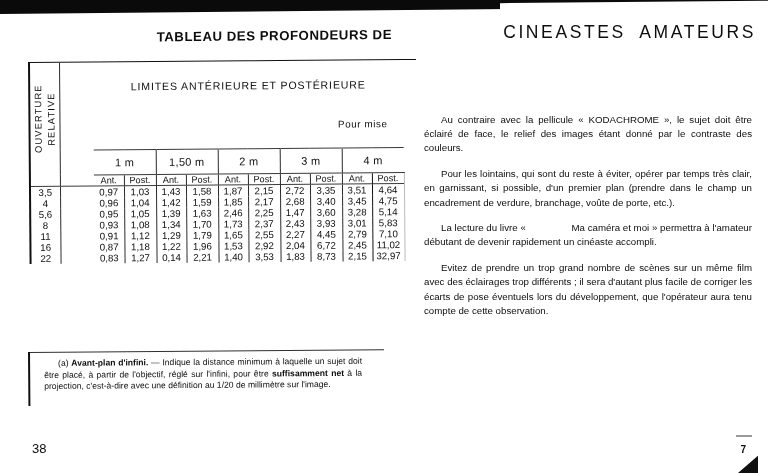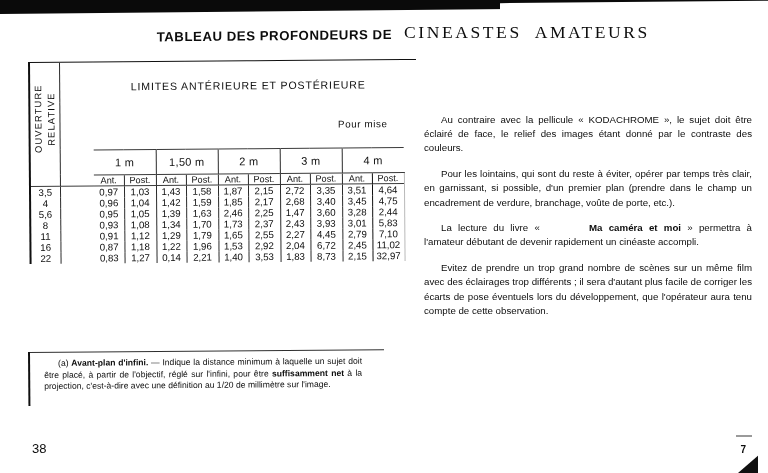--- a/index.html
+++ b/index.html
@@ -186,40 +186,40 @@
   
   #right-page {
     position: absolute;
     left: 404px; top: 0;
     width: 364px; height: 473px;
   }
   #chapter-title {
     position: absolute;
     left: 0; top: 22px;
     width: 352px;
-    text-align: left;
-    font-family: Liberation Serif, serif;
+    text-align: right;
+    font-family: Liberation Sans, sans-serif;
     font-size: 17.5px;
     letter-spacing: 2.6px;
     word-spacing: 7px;
     white-space: nowrap;
   }
   #body-column {
     position: absolute;
     left: 20px; top: 113px;
     width: 328px;
   }
   #body-column p {
     margin: 0 0 11.5px 0;
     font-size: 9.7px;
     line-height: 14.2px;
     text-align: justify;
     text-indent: 17px;
   }
-  #body-column p b { font-weight: bold; margin-left: 43px; }
+  #body-column p b { font-weight: normal; margin-left: 43px; }
   #page-number-right {
     position: absolute;
     right: 22px; bottom: 18px;
     font-size: 10px;
     font-weight: bold;
   }
 </style>
 </head>
 <body>
 
@@ -331,21 +331,21 @@
           <td class="vsep"></td>
           <td class="ap-cell">0,95</td>
           <td class="ap-cell vsep">1,05</td>
           <td class="ap-cell vsep">1,39</td>
           <td class="ap-cell vsep">1,63</td>
           <td class="ap-cell vsep">2,46</td>
           <td class="ap-cell vsep">2,25</td>
           <td class="ap-cell vsep">1,47</td>
           <td class="ap-cell vsep">3,60</td>
           <td class="ap-cell vsep">3,28</td>
-          <td class="ap-cell vsep-strong">2,44</td>
+          <td class="ap-cell vsep-strong">5,14</td>
           <td class="blank-col vsep-faint"></td>
         </tr>
 
         <tr>
           <td class="outer-left fnum-cell">8</td>
           <td class="vsep"></td>
           <td class="ap-cell">0,93</td>
           <td class="ap-cell vsep">1,08</td>
           <td class="ap-cell vsep">1,34</td>
           <td class="ap-cell vsep">1,70</td>

